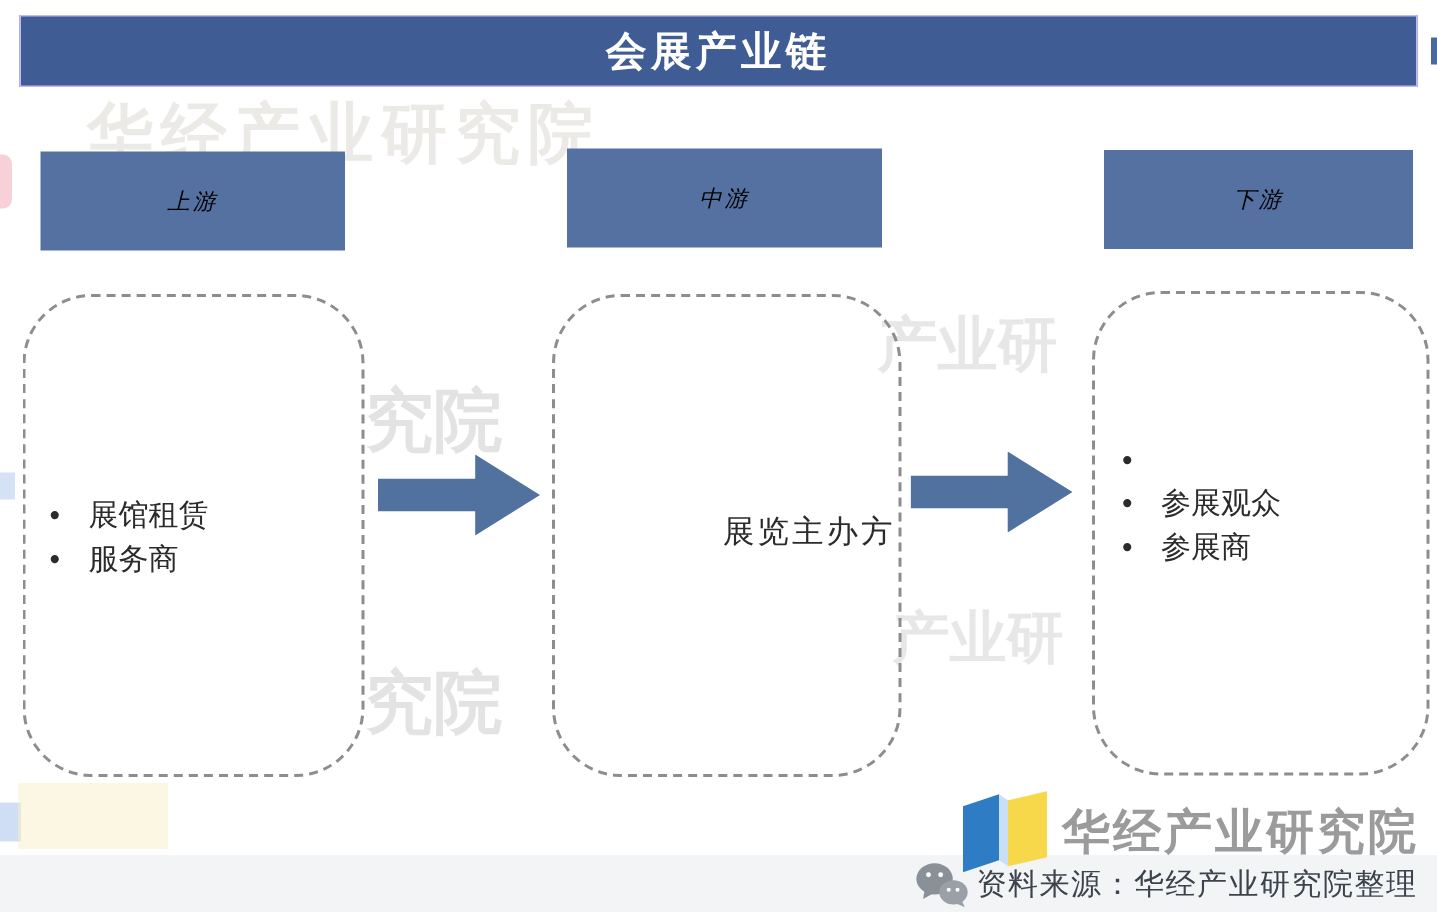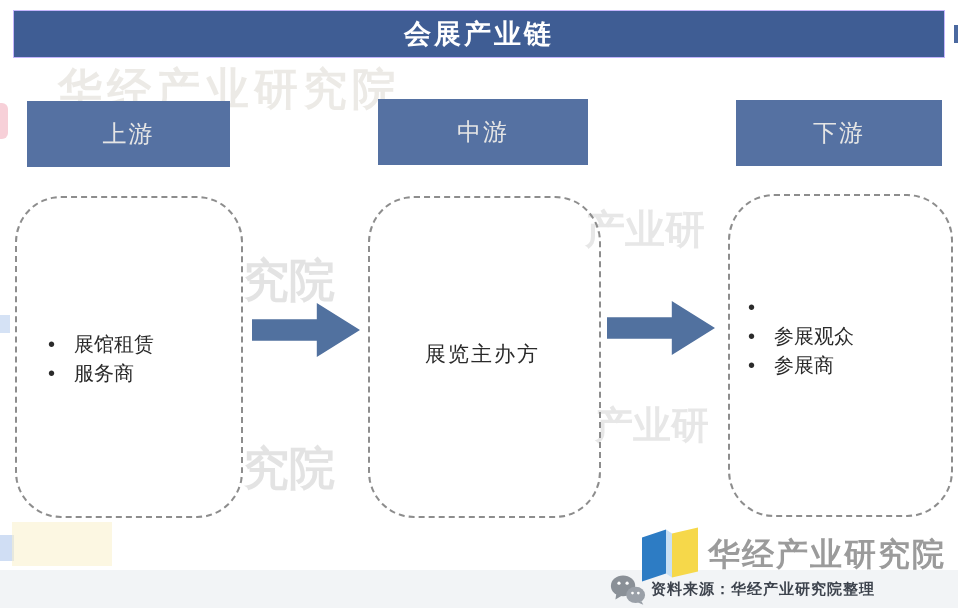--- a/index.html
+++ b/index.html
@@ -13,22 +13,22 @@
   .title-bar {
     position:absolute; left:13px; top:10px; width:930px; height:46px;
     background:#3f5d94; border:1px solid #c4b5fd;
     display:flex; align-items:center; justify-content:center;
     color:#ffffff; font-size:27px; font-weight:bold; letter-spacing:3px;
   }
 
   
   .stage-header {
     position:absolute; height:66px; background:#5571a2;
-    color:#e5e5e5; font-size:24px; letter-spacing:2px;
-    display:flex; align-items:center; justify-content:center;
+    color:#000000; font-size:15px; letter-spacing:2px;
+    display:flex; align-items:center; justify-content:center;font-style:italic;
   }
   #hdr-up   { left:27px;  top:101px; width:203px; }
   #hdr-mid  { left:378px; top:99px;  width:210px; }
   #hdr-down { left:736px; top:100px; width:206px; }
 
   
   .dashed-box {
     position:absolute; border:2px dashed #8d8d8d; border-radius:46px;
     background:transparent;
   }
@@ -40,31 +40,31 @@
   .arrow {
     position:absolute; width:108px; height:54px; background:#51719f;
     clip-path:polygon(0 30%, 60% 30%, 60% 0, 100% 50%, 60% 100%, 60% 70%, 0 70%);
   }
   #arrow-1 { left:252px; top:303px; }
   #arrow-2 { left:607px; top:301px; }
 
   
   .bullet-list { position:absolute; margin:0; padding:0; list-style:none;
                  color:#2b2b2b; font-size:20px; }
-  #list-up   { left:48px;  top:330px; }
+  #list-up   { left:33px;  top:330px; }
   #list-down { left:748px; top:293px; width:166px; }
   .bullet-item { display:flex; align-items:flex-start; line-height:29px; }
   .bullet-item .bullet-dot { flex:0 0 26px; }
   .bullet-item .bullet-dot::before { content:"•"; font-size:20px; }
   .bullet-item .bullet-text { flex:1 1 auto; }
   #list-down .bullet-text { max-width:112px; }
 
   .mid-label {
     position:absolute; left:368px; top:340px; width:229px;
-    text-align:center; font-size:21px; color:#2b2b2b; letter-spacing:2px;
+    text-align:right; font-size:21px; color:#2b2b2b; letter-spacing:2px;
   }
 
   
   .wm { position:absolute; font-weight:bold; pointer-events:none; white-space:nowrap; }
   #wm-top { left:58px;  top:60px;  font-size:44px; letter-spacing:5px; color:rgba(186,178,164,0.28); }
   #wm-a   { left:243px; top:250px; font-size:46px; color:rgba(176,176,176,0.35); }
   #wm-b   { left:243px; top:438px; font-size:46px; color:rgba(176,176,176,0.35); }
   #wm-c   { left:585px; top:202px; font-size:40px; color:rgba(182,182,182,0.33); }
   #wm-d   { left:595px; top:400px; font-size:38px; color:rgba(182,182,182,0.33); }
 
@@ -84,21 +84,21 @@
   .logo-group { position:absolute; left:640px; top:527px; display:flex; align-items:flex-start; }
   .logo-mark  { width:60px; height:55px; }
   .logo-text  {
     margin-left:8px; margin-top:6px;
     font-size:32px; font-weight:bold; color:#9b9b9b; letter-spacing:2px;
     white-space:nowrap;
   }
   .source-line { position:absolute; left:610px; top:574px; display:flex; align-items:center; }
   .wechat-mark { width:36px; height:31px; }
   .source-text {
-    margin-left:5px; font-size:15px; font-weight:bold; color:#3d434d;
+    margin-left:5px; font-size:20px; font-weight:normal; color:#3d434d;
     letter-spacing:1px; white-space:nowrap;
   }
 </style>
 </head>
 <body>
 
 <div class="canvas">
 
   <span class="wm" id="wm-top">华经产业研究院</span>
   <span class="wm" id="wm-a">究院</span>

